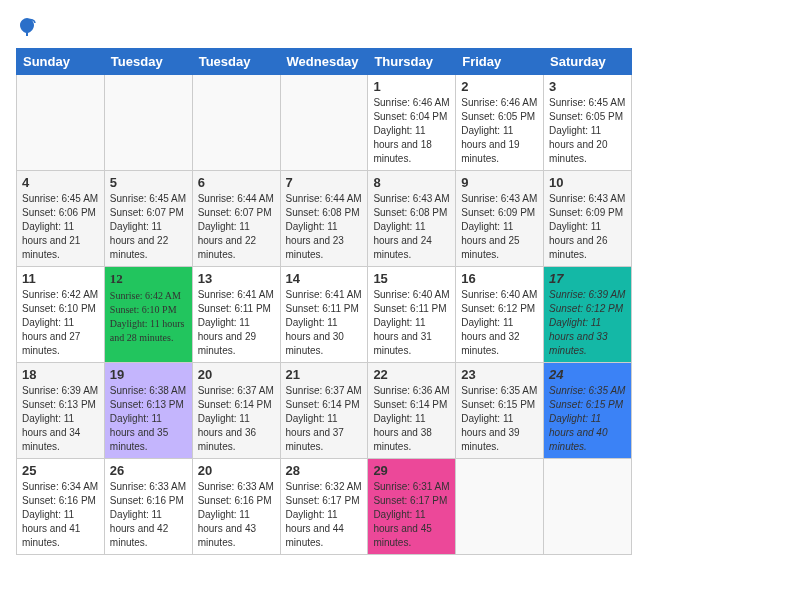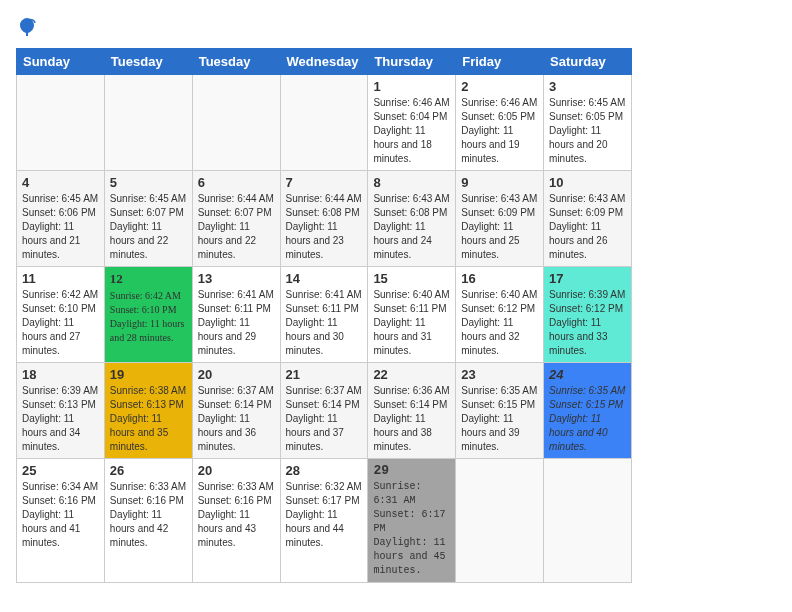--- a/index.html
+++ b/index.html
@@ -231,35 +231,35 @@
             <div class="day-info" style="white-space: pre-line;">Sunrise: 6:40 AM
 Sunset: 6:11 PM
 Daylight: 11 hours and 31 minutes.</div>
           </td>
           <td style="background: rgb(255, 255, 255);">
             <span class="day-num">16</span>
             <div class="day-info" style="white-space: pre-line;">Sunrise: 6:40 AM
 Sunset: 6:12 PM
 Daylight: 11 hours and 32 minutes.</div>
           </td>
-          <td style="background: #5eead4;">
+          <td style="background: #14b8a6; font-style: italic;">
             <span class="day-num">17</span>
             <div class="day-info" style="white-space: pre-line;">Sunrise: 6:39 AM
 Sunset: 6:12 PM
 Daylight: 11 hours and 33 minutes.</div>
           </td>
         </tr>
         <tr>
           <td style="background: rgb(245, 245, 245);">
             <span class="day-num">18</span>
             <div class="day-info" style="white-space: pre-line;">Sunrise: 6:39 AM
 Sunset: 6:13 PM
 Daylight: 11 hours and 34 minutes.</div>
           </td>
-          <td style="background: #eab308;">
+          <td style="background: #c4b5fd;">
             <span class="day-num">19</span>
             <div class="day-info" style="white-space: pre-line;">Sunrise: 6:38 AM
 Sunset: 6:13 PM
 Daylight: 11 hours and 35 minutes.</div>
           </td>
           <td style="background: rgb(245, 245, 245);">
             <span class="day-num">20</span>
             <div class="day-info" style="white-space: pre-line;">Sunrise: 6:37 AM
 Sunset: 6:14 PM
 Daylight: 11 hours and 36 minutes.</div>
@@ -307,21 +307,21 @@
             <div class="day-info" style="white-space: pre-line;">Sunrise: 6:33 AM
 Sunset: 6:16 PM
 Daylight: 11 hours and 43 minutes.</div>
           </td>
           <td style="background: rgb(255, 255, 255);">
             <span class="day-num">28</span>
             <div class="day-info" style="white-space: pre-line;">Sunrise: 6:32 AM
 Sunset: 6:17 PM
 Daylight: 11 hours and 44 minutes.</div>
           </td>
-          <td style="background: #a3a3a3; font-family: Liberation Mono, monospace;">
+          <td style="background: #ec4899;">
             <span class="day-num">29</span>
             <div class="day-info" style="white-space: pre-line;">Sunrise: 6:31 AM
 Sunset: 6:17 PM
 Daylight: 11 hours and 45 minutes.</div>
           </td>
           <td class="empty-cell" style="background: rgb(250, 250, 250);"></td>
           <td class="empty-cell" style="background: rgb(250, 250, 250);"></td>
         </tr>
       </tbody>
   </table>

